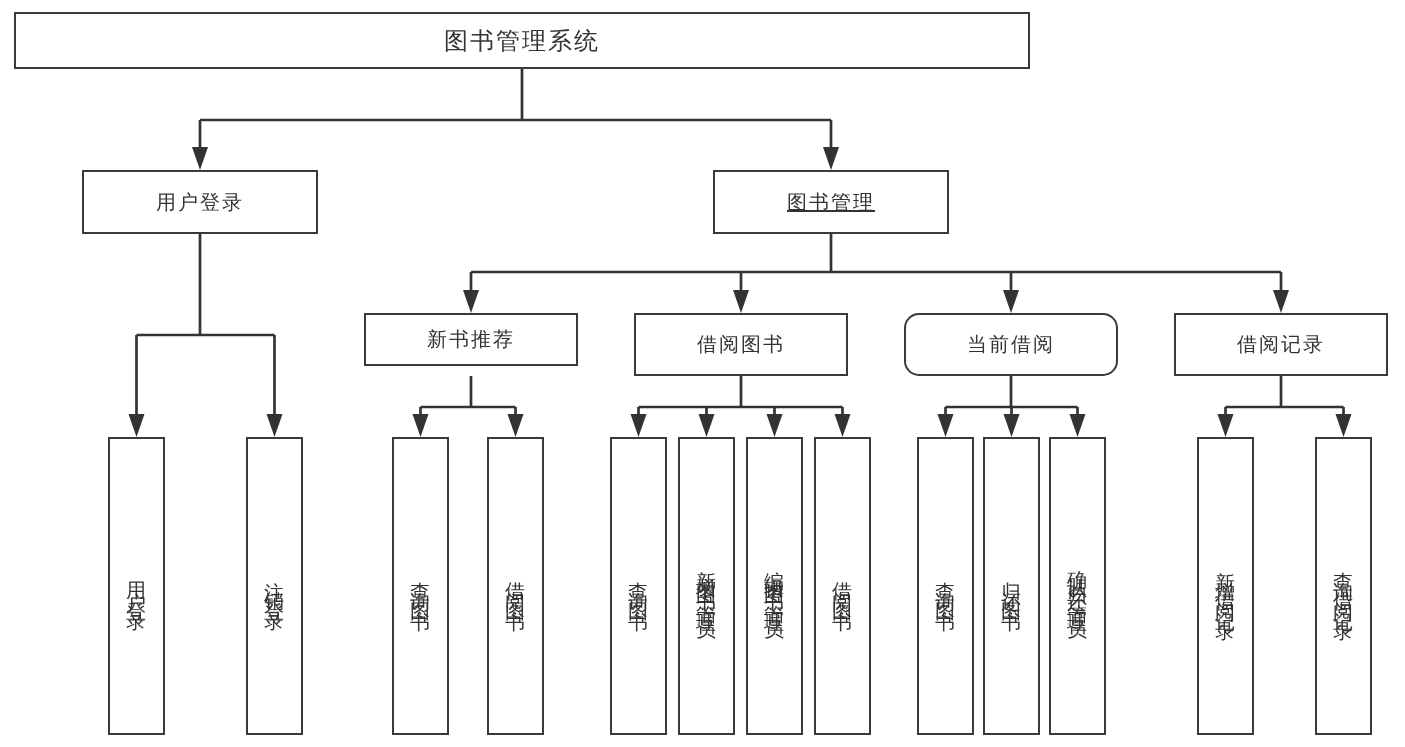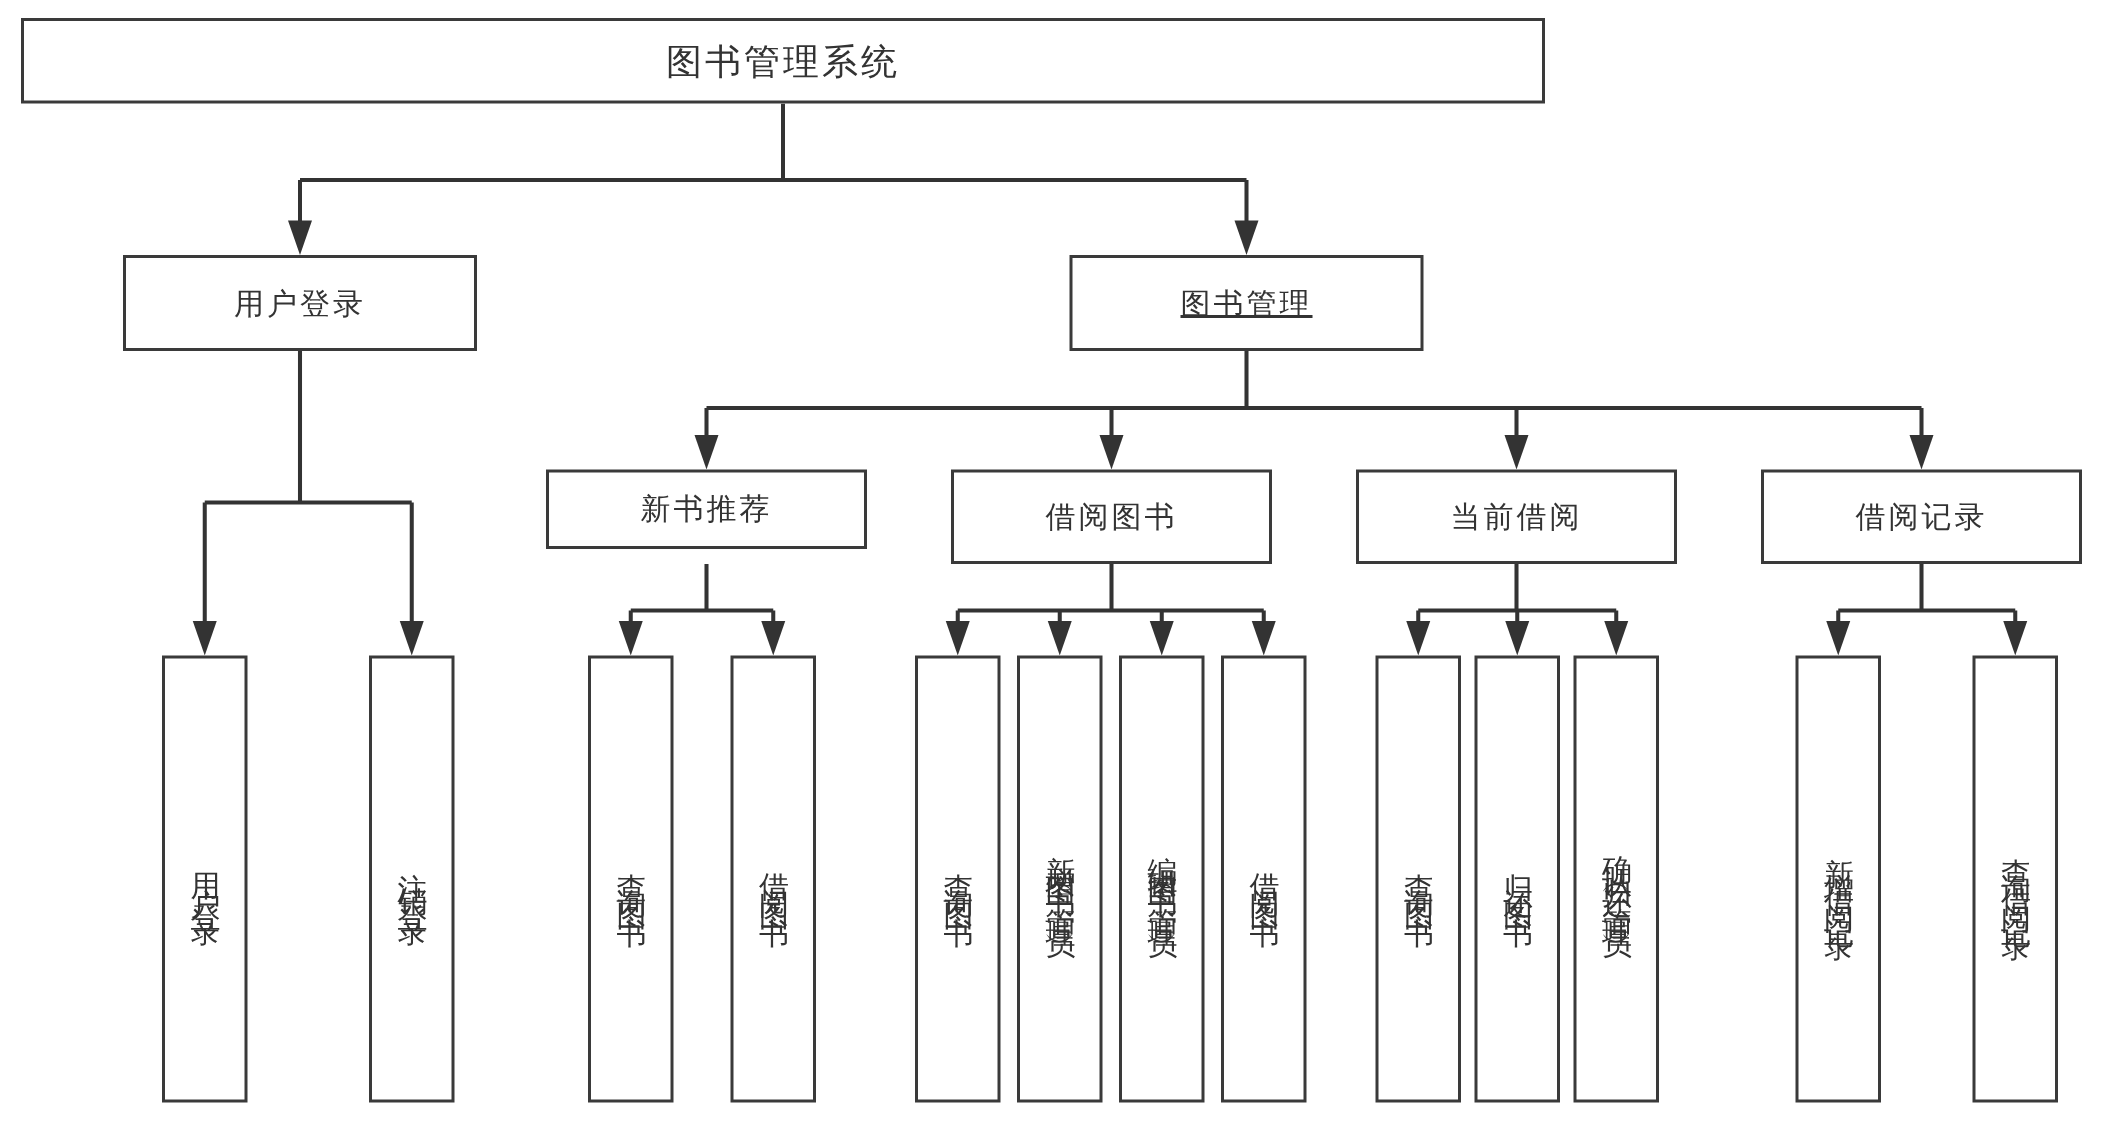--- a/index.html
+++ b/index.html
@@ -36,21 +36,21 @@
     white-space:nowrap;
   }
   .leaf .vlabel.tight{letter-spacing:7px;}
 
   
   #n-root  {left:14px;  top:12px;  width:1016px; height:57px;}
   #n-login {left:82px;  top:170px; width:236px;  height:64px;}
   #n-mgmt  {left:713px; top:170px; width:236px;  height:64px;text-decoration:underline;}
   #n-rec   {left:364px; top:313px; width:214px;  height:53px;}
   #n-bor   {left:634px; top:313px; width:214px;  height:63px;}
-  #n-cur   {left:904px; top:313px; width:214px;  height:63px;}
+  #n-cur   {left:904px; top:313px; width:214px;  height:63px;border-radius:15px;}
   #n-hist  {left:1174px;top:313px; width:214px;  height:63px;}
   #lf1{left:108px;} #lf2{left:246px;}
   #lf3{left:392px;} #lf4{left:487px;}
   #lf5{left:610px;} #lf6{left:678px;} #lf7{left:746px;} #lf8{left:814px;}
   #lf9{left:917px;} #lf10{left:983px;} #lf11{left:1049px;}
   #lf12{left:1197px;} #lf13{left:1315px;}
 
   .watermark{
     position:absolute;
     right:6px;bottom:4px;

